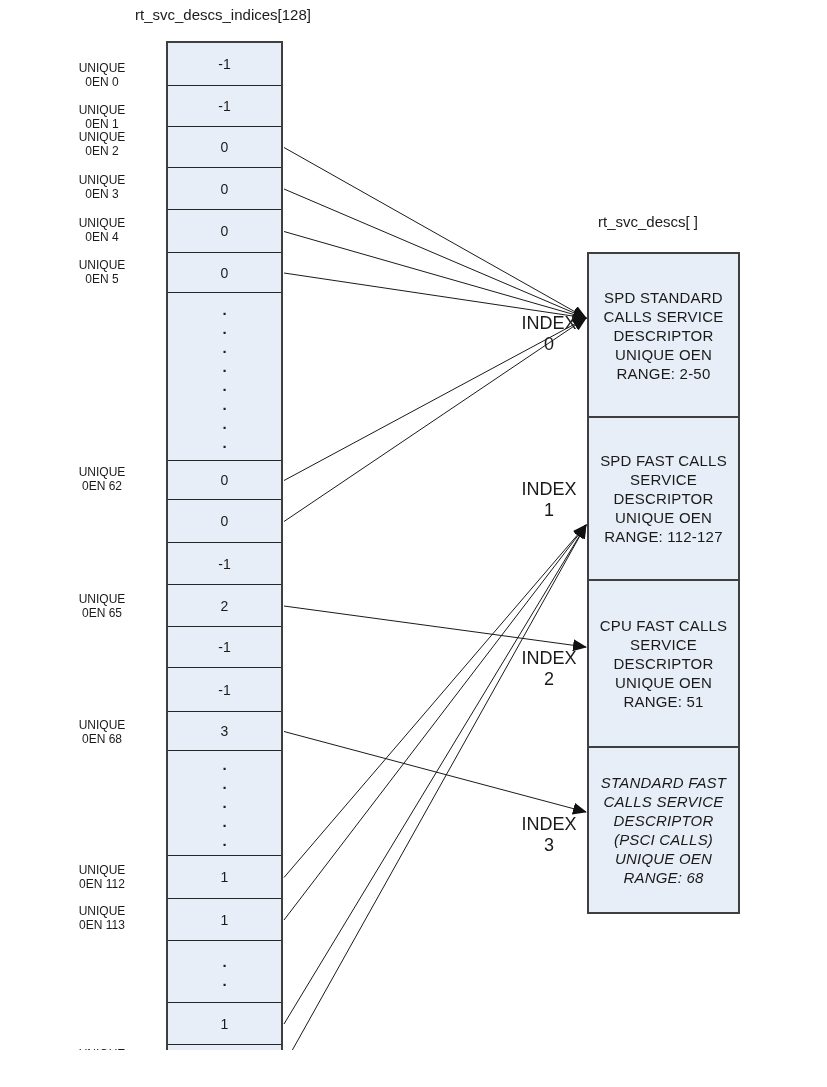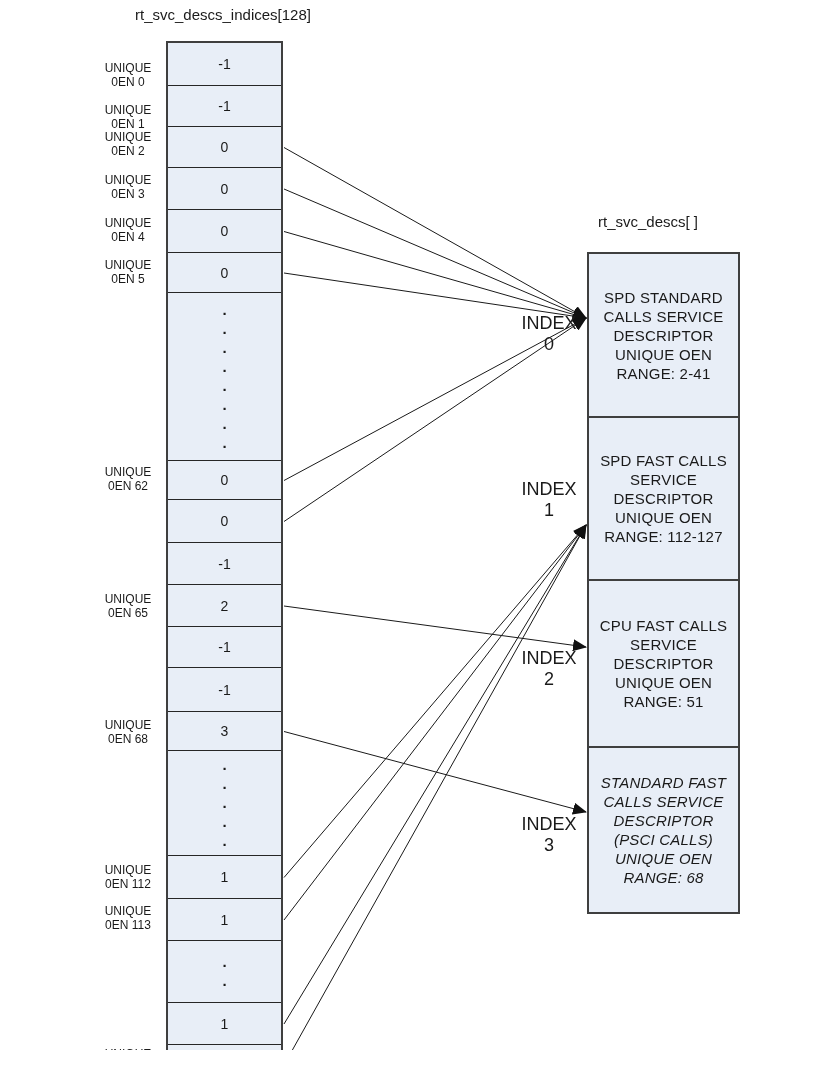--- a/index.html
+++ b/index.html
@@ -27,21 +27,21 @@
     border-bottom:1px solid #262626;
     display:flex;align-items:center;justify-content:center;
   }
   .cell:last-child{border-bottom:none;}
   .cell-value{font-size:14px;}
   .dots-cell{flex-direction:column;}
   .dot{height:19px;line-height:17px;font-size:15px;font-weight:bold;display:block;}
 
   
   .oen-label{
-    position:absolute;left:78px;width:100px;text-align:center;
+    position:absolute;left:52px;width:100px;text-align:center;
     font-size:12px;line-height:14px;white-space:pre-line;
     transform:translateY(-50%);
   }
 
   
   .desc-col{position:absolute;left:587px;top:252px;width:153px;}
   .desc-box{
     box-sizing:border-box;border:2px solid var(--border);margin-top:-2px;
     background:var(--cell-fill);
     display:flex;align-items:center;justify-content:center;
@@ -209,21 +209,21 @@
         <div>3</div>
       </div>
     </div>
 
   <div id="descs" class="desc-col">
       <div class="desc-box" style="height: 166px;">
         <div class="desc-text">SPD STANDARD
 CALLS SERVICE
 DESCRIPTOR
 UNIQUE OEN
-RANGE: 2-41</div>
+RANGE: 2-50</div>
       </div>
       <div class="desc-box" style="height: 165px;">
         <div class="desc-text">SPD FAST CALLS
 SERVICE
 DESCRIPTOR
 UNIQUE OEN
 RANGE: 112-127</div>
       </div>
       <div class="desc-box" style="height: 169px;">
         <div class="desc-text">CPU FAST CALLS

